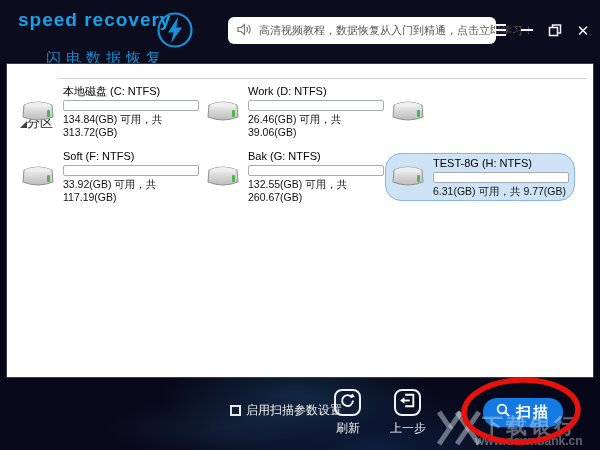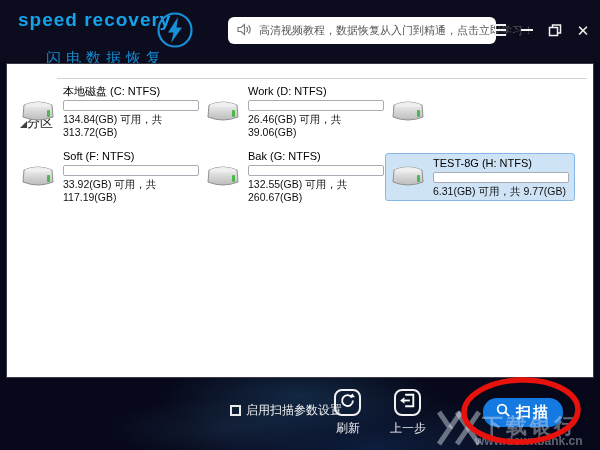--- a/index.html
+++ b/index.html
@@ -29,21 +29,21 @@
     border:1px solid #3a3a48; }
   .section-head { position:absolute; left:13px; top:5px; display:flex; align-items:center; gap:0;margin-top:45px; }
   .tri { width:0; height:0; border-left:7px solid transparent; border-bottom:7px solid #404040; margin-top:2px; }
   .section-title { font-size:13px; color:#222; }
   .divider { position:absolute; left:50px; top:14px; width:530px; height:1px; background:#d4d4d4; }
 
   .drive-grid { position:absolute; left:8px; top:24px; display:grid;
     grid-template-columns:185px 185px 190px; grid-auto-rows:48px; row-gap:17px; }
   .drive-item { display:flex; align-items:center; padding:2px 4px; border:1px solid transparent;
     border-radius:3px; cursor:pointer; }
-  .drive-item.selected { background:#cfe3f6; border-color:#86b7e6; }
+  .drive-item.selected { background:#cfe3f6; border-color:#86b7e6;border-radius:16px; }
   .drive-icon { flex:0 0 38px; margin-right:5px; }
   .drive-info { display:flex; flex-direction:column; }
   .drive-name { font-size:11px; color:#000; line-height:13px; }
   .bar { width:136px; height:11px; border:1px solid #a8adb5; border-radius:2px; background:#fff;
     margin:2px 0 2px 0; overflow:hidden; }
   .bar-fill { height:100%; background:linear-gradient(#45bcd2,#1787a5 55%,#2aa3bd); }
   .drive-usage { font-size:10.5px; color:#111; line-height:13px; }
 
   
   .footer { position:absolute; left:0; top:378px; width:533px; height:72px;

